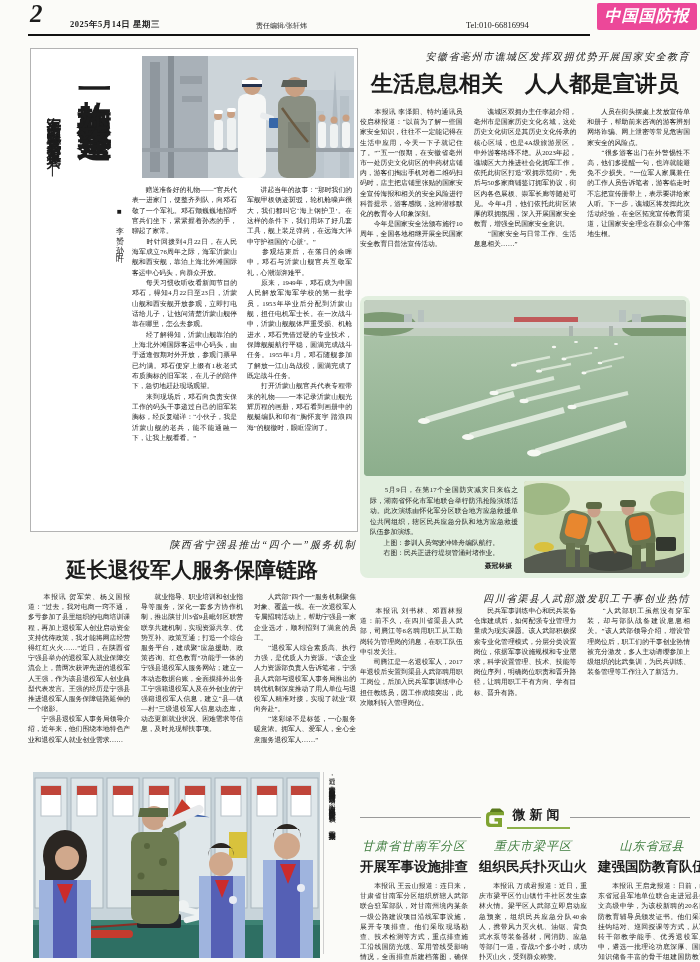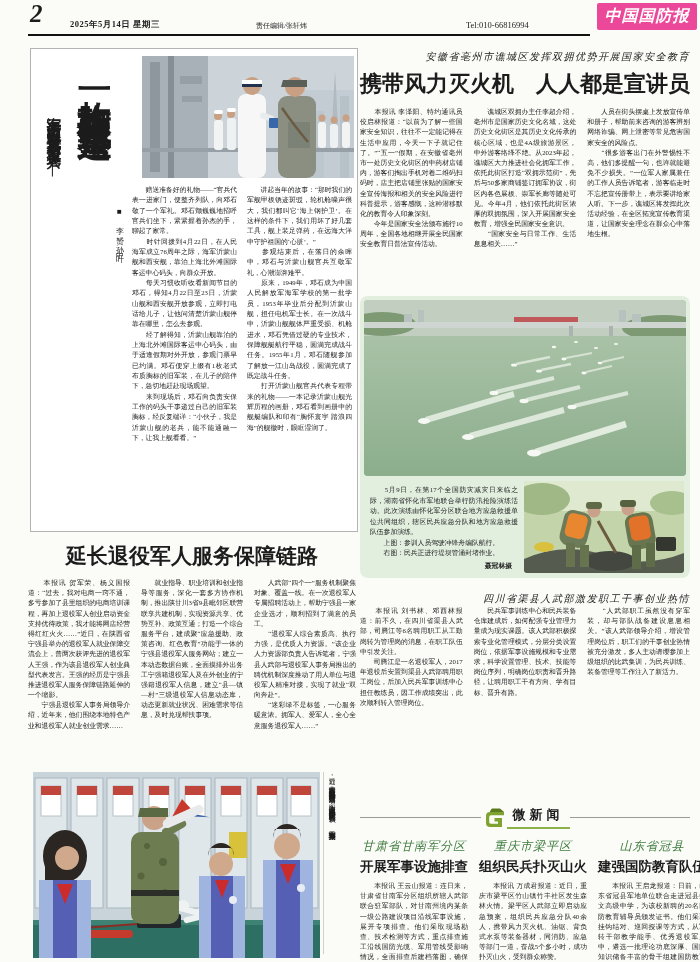--- a/index.html
+++ b/index.html
@@ -130,21 +130,21 @@
 　　经了解得知，沂蒙山舰靠泊的上海北外滩国际客运中心码头，由于适逢假期对外开放，参观门票早已约满。邓石便穿上缀有1枚老式布质胸标的旧军装，在儿子的陪伴下，急切地赶赴现场观望。
 　　来到现场后，邓石向负责安保工作的码头干事递过自己的旧军装胸标，经反复端详：“小伙子，我是沂蒙山舰的老兵，能不能通融一下，让我上舰看看。”</div>
     <div class="navy-col navy-c2">　　讲起当年的故事：“那时我们的军舰甲板锈迹斑驳，轮机舱噪声很大，我们都叫它‘海上钢护卫’。在这样的条件下，我们用坏了好几套工具，舰上装足弹药，在远海大洋中守护祖国的‘心脏’。”
 　　参观结束后，在落日的余晖中，邓石与沂蒙山舰官兵互敬军礼，心潮澎湃难平。
 　　原来，1949年，邓石成为中国人民解放军海军学校的第一批学员，1953年毕业后分配到沂蒙山舰，担任电机军士长。在一次战斗中，沂蒙山舰舰体严重受损、机舱进水，邓石凭借过硬的专业技术，保障舰艇航行平稳，圆满完成战斗任务。1955年1月，邓石随舰参加了解放一江山岛战役，圆满完成了既定战斗任务。
 　　打开沂蒙山舰官兵代表专程带来的礼物——一本记录沂蒙山舰光辉历程的画册，邓石看到画册中的舰艇编队和印有“胸怀寰宇 踏浪四海”的舰徽时，眼眶湿润了。</div>
   </div>
 
   <div class="sec-art">
     <div class="kicker">安徽省亳州市谯城区发挥双拥优势开展国家安全教育</div>
-    <div class="bighead sec-head">携带风力灭火机　人人都是宣讲员</div>
+    <div class="bighead sec-head">生活息息相关　人人都是宣讲员</div>
     <div class="cols3 sec-cols">
       <div class="colp">　　本报讯 李泽阳、特约通讯员佼启林报道：“以前为了解一些国家安全知识，往往不一定能记得在生活中应用，今天一下子就记住了。”“五一”假期，在安徽省亳州市一处历史文化街区的中药材店铺内，游客们掏出手机对着二维码扫码时，店主把店铺里张贴的国家安全宣传海报和相关的安全风险进行科普提示，游客感慨，这种潜移默化的教育令人印象深刻。
 　　今年是国家安全法颁布施行10周年，全国各地相继开展全民国家安全教育日普法宣传活动。</div>
       <div class="colp">　　谯城区双拥办主任李超介绍，亳州市是国家历史文化名城，这处历史文化街区是其历史文化传承的核心区域，也是4A级旅游景区，中外游客络绎不绝。从2023年起，谯城区大力推进社会化拥军工作，依托此街区打造“双拥示范街”，先后与50多家商铺签订拥军协议，街区内各色展板、崇军长廊等随处可见。今年4月，他们依托此街区浓厚的双拥氛围，深入开展国家安全教育，增强全民国家安全意识。
 　　“国家安全与日常工作、生活息息相关……”</div>
       <div class="colp">　　人员在街头摆桌上发放宣传单和册子，帮助前来咨询的游客辨别网络诈骗、网上泄密等常见危害国家安全的风险点。
 　　“很多游客出门在外警惕性不高，他们多提醒一句，也许就能避免不少损失。”一位军人家属兼任的工作人员告诉笔者，游客临走时不忘把宣传册带上，表示要讲给家人听。下一步，谯城区将发挥此次活动经验，在全区拓宽宣传教育渠道，让国家安全理念在群众心中落地生根。</div>
     </div>
   </div>
 
@@ -229,20 +229,21 @@
           <rect x="96" y="19" width="16" height="7" rx="3" fill="#55613f"></rect>
         <rect x="108" y="64" width="9" height="24" fill="#5f6c48"></rect>
           <rect x="122" y="62" width="9" height="24" fill="#5f6c48"></rect>
         <rect x="132" y="56" width="20" height="14" rx="2" fill="#33372f"></rect>
         <ellipse cx="20" cy="66" rx="10" ry="5" fill="#d9c13e"></ellipse>
       </svg>
     </div>
   </div>
 
   <div class="ning">
+    <div class="kicker">陕西省宁强县推出“四个一”服务机制</div>
     <div class="bighead ning-head">延长退役军人服务保障链路</div>
     <div class="cols3 ning-cols">
       <div class="colp">　　本报讯 贺军荣、杨义国报道：“过去，我对电商一窍不通，多亏参加了县里组织的电商培训课程，再加上退役军人创业启动资金支持优待政策，我才能将网店经营得红红火火……”近日，在陕西省宁强县举办的退役军人就业保障交流会上，曾两次获评先进的退役军人王强，作为该县退役军人创业典型代表发言。王强的经历是宁强县推进退役军人服务保障链路延伸的一个缩影。
 　　宁强县退役军人事务局领导介绍，近年来，他们围绕本地特色产业和退役军人就业创业需求……</div>
       <div class="colp">　　就业指导、职业培训和创业指导等服务，深化一套多方协作机制，推出陕甘川3省9县毗邻区联营联享共建机制，实现资源共享、优势互补、政策互通；打造一个综合服务平台，建成聚“应急援助、政策咨询、红色教育”功能于一体的宁强县退役军人服务网站；建立一本动态数据台账，全面摸排外出务工宁强籍退役军人及在外创业的宁强籍退役军人信息，建立“县—镇—村”三级退役军人信息动态库，动态更新就业状况、困难需求等信息，及时兑现帮扶事项。</div>
       <div class="colp">　　人武部“四个一”服务机制聚焦对象、覆盖一线。在一次退役军人专属招聘活动上，帮助宁强县一家企业选才，顺利招到了满意的员工。
 　　“退役军人综合素质高、执行力强，是优质人力资源。”该企业人力资源部负责人告诉笔者，宁强县人武部与退役军人事务局推出的聘优机制深度推动了用人单位与退役军人精准对接，实现了就业“双向奔赴”。
 　　“迷彩绿不是标签，一心服务暖意浓。拥军人、爱军人，全心全意服务退役军人……”</div>
     </div>
   </div>

